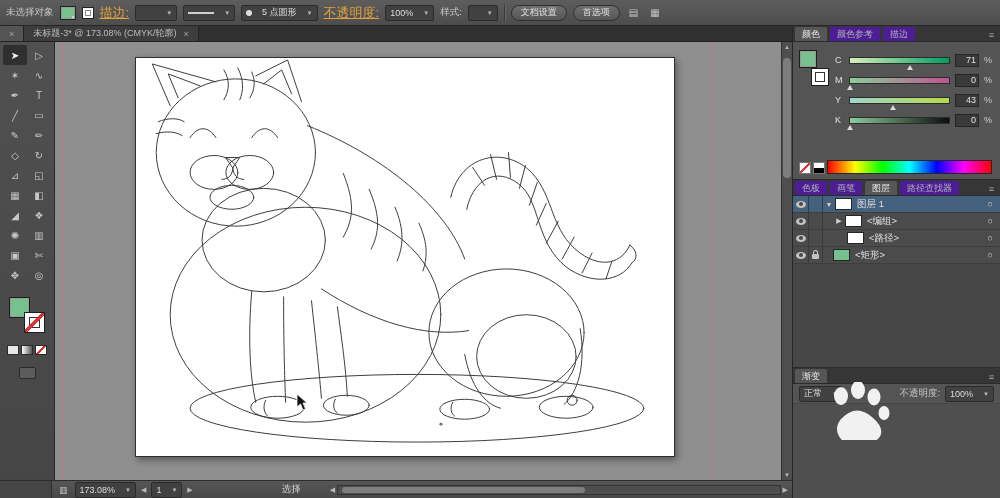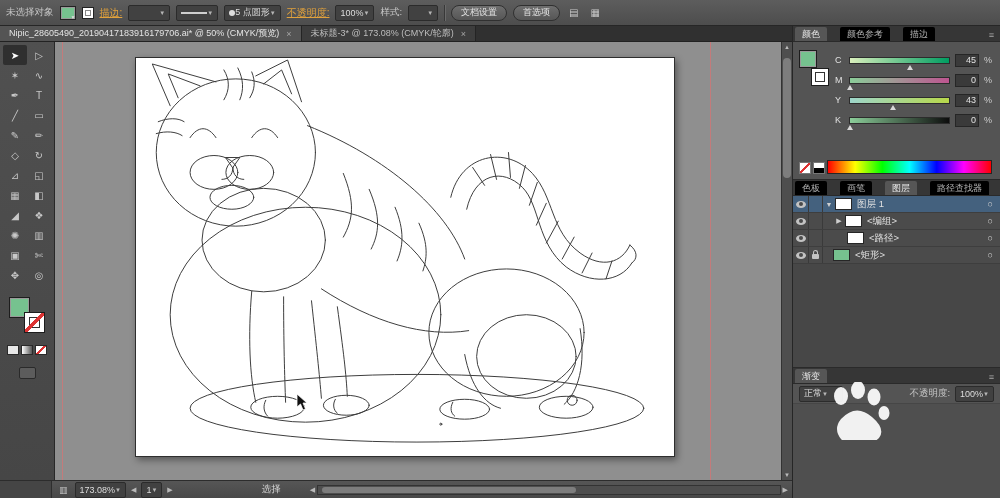--- a/index.html
+++ b/index.html
@@ -2,22 +2,22 @@
 <html><head>
 <meta charset="utf-8">
 <style>
   *{margin:0;padding:0;box-sizing:border-box;font-family:"Liberation Sans","DejaVu Sans",sans-serif;}
   html,body{width:1000px;height:498px;overflow:hidden;background:#3c3c3c;}
   .app{position:relative;width:1000px;height:498px;background:#3c3c3c;color:#ccc;font-size:10px;}
 
   
   .control-bar{height:26px;background:linear-gradient(#5d5d5d,#4d4d4d);border-bottom:1px solid #262626;display:flex;align-items:center;gap:6px;padding:8px 6px;}
   .cb-label{color:#c6c6c6;font-size:9.5px;white-space:nowrap;}
-  .cb-link{color:#e2a23c;text-decoration:underline;font-size:10px;white-space:nowrap;cursor:pointer;}
-  .dropdown{background:#414141;border:1px solid #2b2b2b;border-radius:2px;height:16px;display:flex;align-items:center;padding:0 4px;gap:0;color:#ddd;font-size:9px;white-space:nowrap;}
+  .cb-link{color:#e2a23c;text-decoration:underline;font-size:13px;white-space:nowrap;cursor:pointer;}
+  .dropdown{background:#414141;border:1px solid #2b2b2b;border-radius:2px;height:16px;display:flex;align-items:center;padding:0 4px;gap:10px;color:#ddd;font-size:9px;white-space:nowrap;}
   .dd-arrow{font-size:6px;color:#b5b5b5;line-height:1;}
   .cb-btn{background:linear-gradient(#6e6e6e,#565656);border:1px solid #303030;border-radius:8px;height:16px;padding:0 9px;font-size:9px;color:#e0e0e0;display:flex;align-items:center;white-space:nowrap;cursor:pointer;}
   .cb-swatch{width:16px;height:14px;border:1px solid #222;box-shadow:inset 0 0 0 1px #9a9a9a;position:relative;cursor:pointer;}
   .cb-swatch .tiny-dd{position:absolute;right:-1px;bottom:-1px;font-size:5px;color:#ddd;}
   .cb-stroke-sq{width:12px;height:12px;background:#fff;border:1px solid #222;box-shadow:inset 0 0 0 2px #fff,inset 0 0 0 3px #888;cursor:pointer;}
   .stroke-line{display:inline-block;width:26px;height:2px;background:#cfcfcf;}
   .brush-dot{display:inline-block;width:6px;height:6px;border-radius:50%;background:#ddd;}
   .cb-sep{width:1px;height:16px;background:#383838;box-shadow:1px 0 0 #6a6a6a;}
   .cb-icon{color:#c9c9c9;font-size:10px;padding:0 3px;cursor:pointer;}
   .cb-spacer{flex:1;}
@@ -58,22 +58,22 @@
   .guide-right{left:655px;}
   .artboard{position:absolute;left:80px;top:15px;width:540px;height:400px;background:#fff;border:1px solid #2e2e2e;box-shadow:2px 3px 7px rgba(0,0,0,.4);}
   .artboard svg{width:100%;height:100%;display:block;}
   .cursor{position:absolute;left:241px;top:351px;pointer-events:none;}
   .v-scroll{position:absolute;top:0;right:0;bottom:0;width:11px;background:#4e4e4e;border-left:1px solid #333;display:flex;flex-direction:column;align-items:center;}
   .vs-arrow{font-size:6px;color:#bbb;height:10px;display:flex;align-items:center;cursor:pointer;}
   .vs-track{flex:1;width:100%;position:relative;}
   .vs-thumb{position:absolute;top:6px;left:1px;width:8px;height:120px;background:#7d7d7d;border-radius:4px;cursor:pointer;}
 
   
-  .panel-tabs{height:16px;background:#363636;display:flex;align-items:flex-end;gap:13px;padding:0 2px;border-bottom:1px solid #2a2a2a;}
-  .ptab{background:#000000;color:#b3b3b3;font-size:9px;padding:0 7px;height:14px;display:flex;align-items:center;border-radius:2px 2px 0 0;white-space:nowrap;cursor:pointer;}
+  .panel-tabs{height:16px;background:#363636;display:flex;align-items:flex-end;gap:3px;padding:0 2px;border-bottom:1px solid #2a2a2a;}
+  .ptab{background:#4c1d95;color:#b3b3b3;font-size:9px;padding:0 7px;height:14px;display:flex;align-items:center;border-radius:2px 2px 0 0;white-space:nowrap;cursor:pointer;}
   .ptab.active{background:#565656;color:#e8e8e8;}
   .panel-menu{margin-left:auto;color:#a8a8a8;font-size:9px;padding:0 4px 1px 4px;cursor:pointer;}
 
   .color-body{height:138px;background:#545454;border-bottom:1px solid #2a2a2a;padding:8px 8px 5px 6px;display:flex;flex-direction:column;}
   .color-top{display:flex;gap:6px;}
   .fs2{position:relative;width:30px;height:36px;flex:none;}
   .fs2 .fill{position:absolute;top:0;left:0;width:18px;height:18px;border:1px solid #1d1d1d;box-shadow:inset 0 0 0 1px #9a9a9a;cursor:pointer;}
   .fs2 .stroke{position:absolute;bottom:0;right:0;width:18px;height:18px;background:#fff;border:1px solid #1d1d1d;box-shadow:inset 0 0 0 3px #fff,inset 0 0 0 4px #333;cursor:pointer;}
   .sliders{flex:1;display:flex;flex-direction:column;}
   .srow{display:flex;align-items:center;gap:5px;height:20px;}
@@ -167,21 +167,20 @@
     <span class="cb-icon">▤</span>
     <span class="cb-icon">▦</span>
     <div class="cb-spacer"></div>
   </div>
 
   <div class="main">
     <div class="center">
 
       <div class="tab-bar">
         <div class="doc-tab active">
-          <span>Nipic_28605490_20190417183916179706.ai* @ 50% (CMYK/预览)</span>
           <span class="tab-close">×</span>
         </div>
         <div class="doc-tab">
           <span>未标题-3* @ 173.08% (CMYK/轮廓)</span>
           <span class="tab-close">×</span>
         </div>
       </div>
 
       <div class="workspace">
 
@@ -346,21 +345,21 @@
           <div class="fs2">
             <div class="fill" style="background: rgb(118, 194, 143);"></div>
             <div class="stroke"></div>
           </div>
           <div class="sliders">
             <div class="srow">
               <span class="ch">C</span>
               <div class="track track-c">
                   <span class="thumb" style="left: 61%;"></span>
                 </div>
-              <div class="val">45</div>
+              <div class="val">71</div>
               <span class="pct">%</span>
             </div>
             <div class="srow">
               <span class="ch">M</span>
               <div class="track track-m">
                   <span class="thumb" style="left: 0%;"></span>
                 </div>
               <div class="val">0</div>
               <span class="pct">%</span>
             </div>

